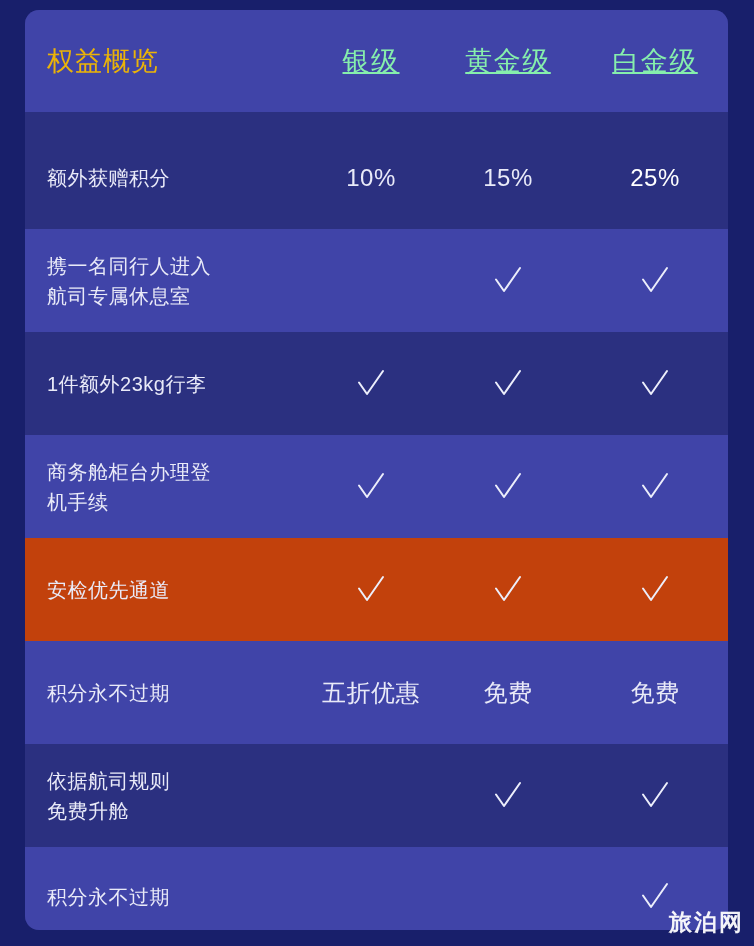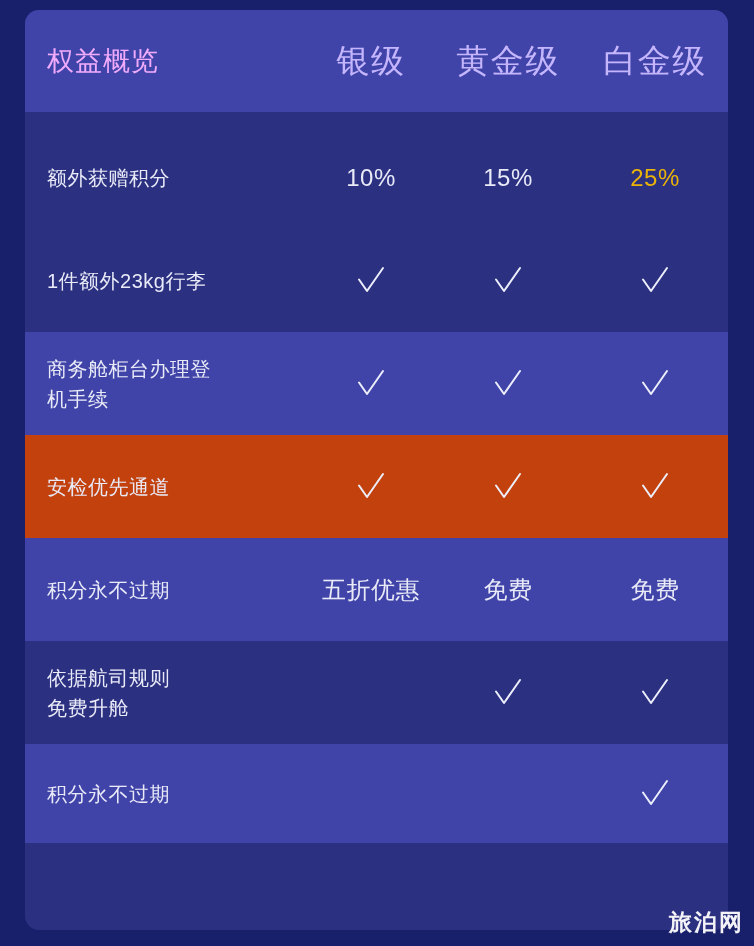--- a/index.html
+++ b/index.html
@@ -52,39 +52,40 @@
     color: #e9eaf8;
     font-size: 20px;
     line-height: 30px;
     letter-spacing: 0.5px;
     text-align: left;
   }
 
   .row.header .cell-label {
     font-size: 27px;
     line-height: 34px;
-    color: #f0abfc;
+    color: #eab308;
     letter-spacing: 1px;
   }
 
   .cell-val {
     position: absolute;
     width: 140px;
     text-align: center;
     color: #e6e8f7;
     font-size: 24px;
     line-height: 26px;
     letter-spacing: 0.5px;
   }
 
   .row.header .cell-val {
-    font-size: 33px;
+    font-size: 27px;
     line-height: 34px;
-    color: #c4b5fd;
+    color: #86efac;
     letter-spacing: 1.5px;
+    text-decoration: underline;
   }
 
   .col-0 { left: 276px; }
   .col-1 { left: 413px; }
   .col-2 { left: 560px; }
 
   .tick {
     display: inline-block;
     width: 34px;
     height: 34px;
@@ -119,21 +120,34 @@
     <div class="cell-val col-2">白金级</div>
   </div>
 
   <div id="rows-container">
       <div class="row body shade-dark" style="background: rgb(43, 48, 128); margin-top: 14px;">
         <div class="cell-label" style="color: rgb(233, 234, 248);">
           <span class="line-2">额外获赠积分</span>
         </div>
         <div class="cell-val col-0" style="color: rgb(233, 234, 248);">10%</div>
         <div class="cell-val col-1" style="color: rgb(233, 234, 248);">15%</div>
-        <div class="cell-val col-2" style="color: #eab308;">25%</div>
+        <div class="cell-val col-2" style="color: #ffffff;">25%</div>
+      </div>
+      <div class="row body shade-light" style="background: rgb(64, 68, 168);">
+        <div class="cell-label" style="color: rgb(233, 234, 248);">
+          <span class="line-2">携一名同行人进入</span>
+          <span class="line-2">航司专属休息室</span>
+        </div>
+        <div class="cell-val col-0" style="color: rgb(233, 234, 248);"></div>
+        <div class="cell-val col-1" style="color: rgb(233, 234, 248);"><span class="tick"><svg viewBox="0 0 34 34" fill="none" xmlns="http://www.w3.org/2000/svg">
+              <path d="M5 15.5 L13 27 L29 4" stroke="#eceefb" stroke-width="2" stroke-linecap="round" stroke-linejoin="round"></path>
+            </svg></span></div>
+        <div class="cell-val col-2" style="color: rgb(233, 234, 248);"><span class="tick"><svg viewBox="0 0 34 34" fill="none" xmlns="http://www.w3.org/2000/svg">
+              <path d="M5 15.5 L13 27 L29 4" stroke="#eceefb" stroke-width="2" stroke-linecap="round" stroke-linejoin="round"></path>
+            </svg></span></div>
       </div>
       <div class="row body shade-dark" style="background: rgb(43, 48, 128);">
         <div class="cell-label" style="color: rgb(233, 234, 248);">
           <span class="line-2">1件额外23kg行李</span>
         </div>
         <div class="cell-val col-0" style="color: rgb(233, 234, 248);"><span class="tick"><svg viewBox="0 0 34 34" fill="none" xmlns="http://www.w3.org/2000/svg">
               <path d="M5 15.5 L13 27 L29 4" stroke="#eceefb" stroke-width="2" stroke-linecap="round" stroke-linejoin="round"></path>
             </svg></span></div>
         <div class="cell-val col-1" style="color: rgb(233, 234, 248);"><span class="tick"><svg viewBox="0 0 34 34" fill="none" xmlns="http://www.w3.org/2000/svg">
               <path d="M5 15.5 L13 27 L29 4" stroke="#eceefb" stroke-width="2" stroke-linecap="round" stroke-linejoin="round"></path>

